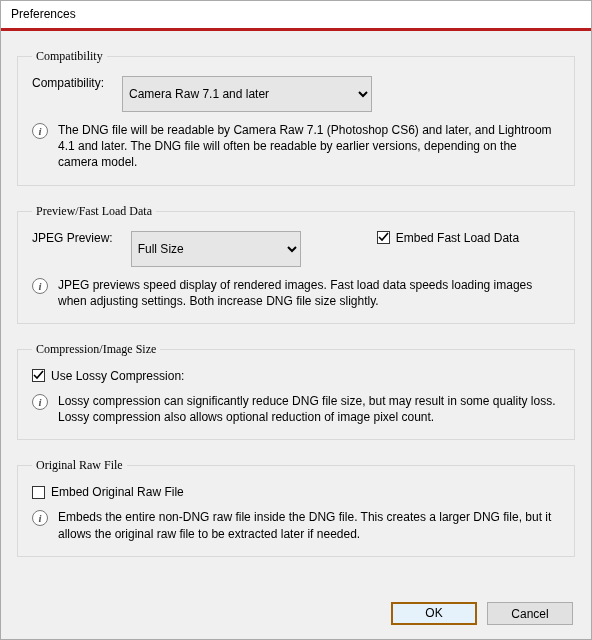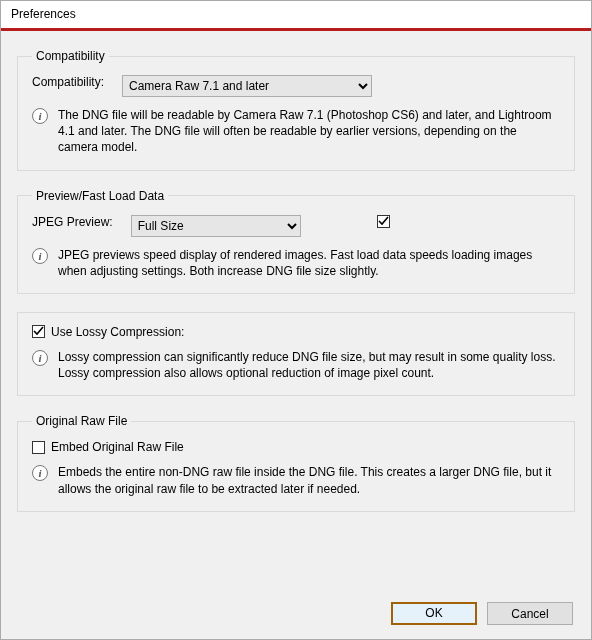--- a/index.html
+++ b/index.html
@@ -31,32 +31,33 @@
   fieldset.group {
     border: 1px solid #d9d9d9;
     margin: 10px 0 18px 0;
     padding: 12px 14px 14px 14px;
     position: relative;
   }
   fieldset.group legend {
     font-size: 12px;
     padding: 0 4px;
     color: #000;
+    font-family: Liberation Serif, serif;
   }
   .row {
     display: flex;
     align-items: flex-start;
     gap: 18px;
     margin-bottom: 10px;
   }
   .label {
     white-space: nowrap;
   }
   select.combo {
-    height: 22px;
+    height: 36px;
     font: inherit;
     background: #e6e6e6;
     border: 1px solid #adadad;
     padding: 1px 2px;
   }
   .info-row {
     display: flex;
     align-items: flex-start;
     gap: 10px;
     margin-top: 6px;
@@ -148,29 +149,31 @@
         <select class="combo" style="width:170px">
           <option>Full Size</option>
         </select>
         <span class="spacer-wide"></span>
         <label class="checkbox">
           <span class="box">
             <svg viewBox="0 0 11 11">
                 <path d="M1 5 L4 8 L10 1" stroke="#000" stroke-width="1.6" fill="none"></path>
               </svg>
           </span>
+          <span>Embed Fast Load Data</span>
         </label>
       </div>
       <div class="info-row">
         <span class="info-icon">i</span>
         <span class="info-text">JPEG previews speed display of rendered images.  Fast load data speeds loading images when adjusting settings.  Both increase DNG file size slightly.</span>
       </div>
     </fieldset>
 
     <fieldset class="group">
+      <legend>Compression/Image Size</legend>
       <div class="row">
         <label class="checkbox">
           <span class="box">
             <svg viewBox="0 0 11 11">
                 <path d="M1 5 L4 8 L10 1" stroke="#000" stroke-width="1.6" fill="none"></path>
               </svg>
           </span>
           <span>Use Lossy Compression:</span>
         </label>
       </div>

